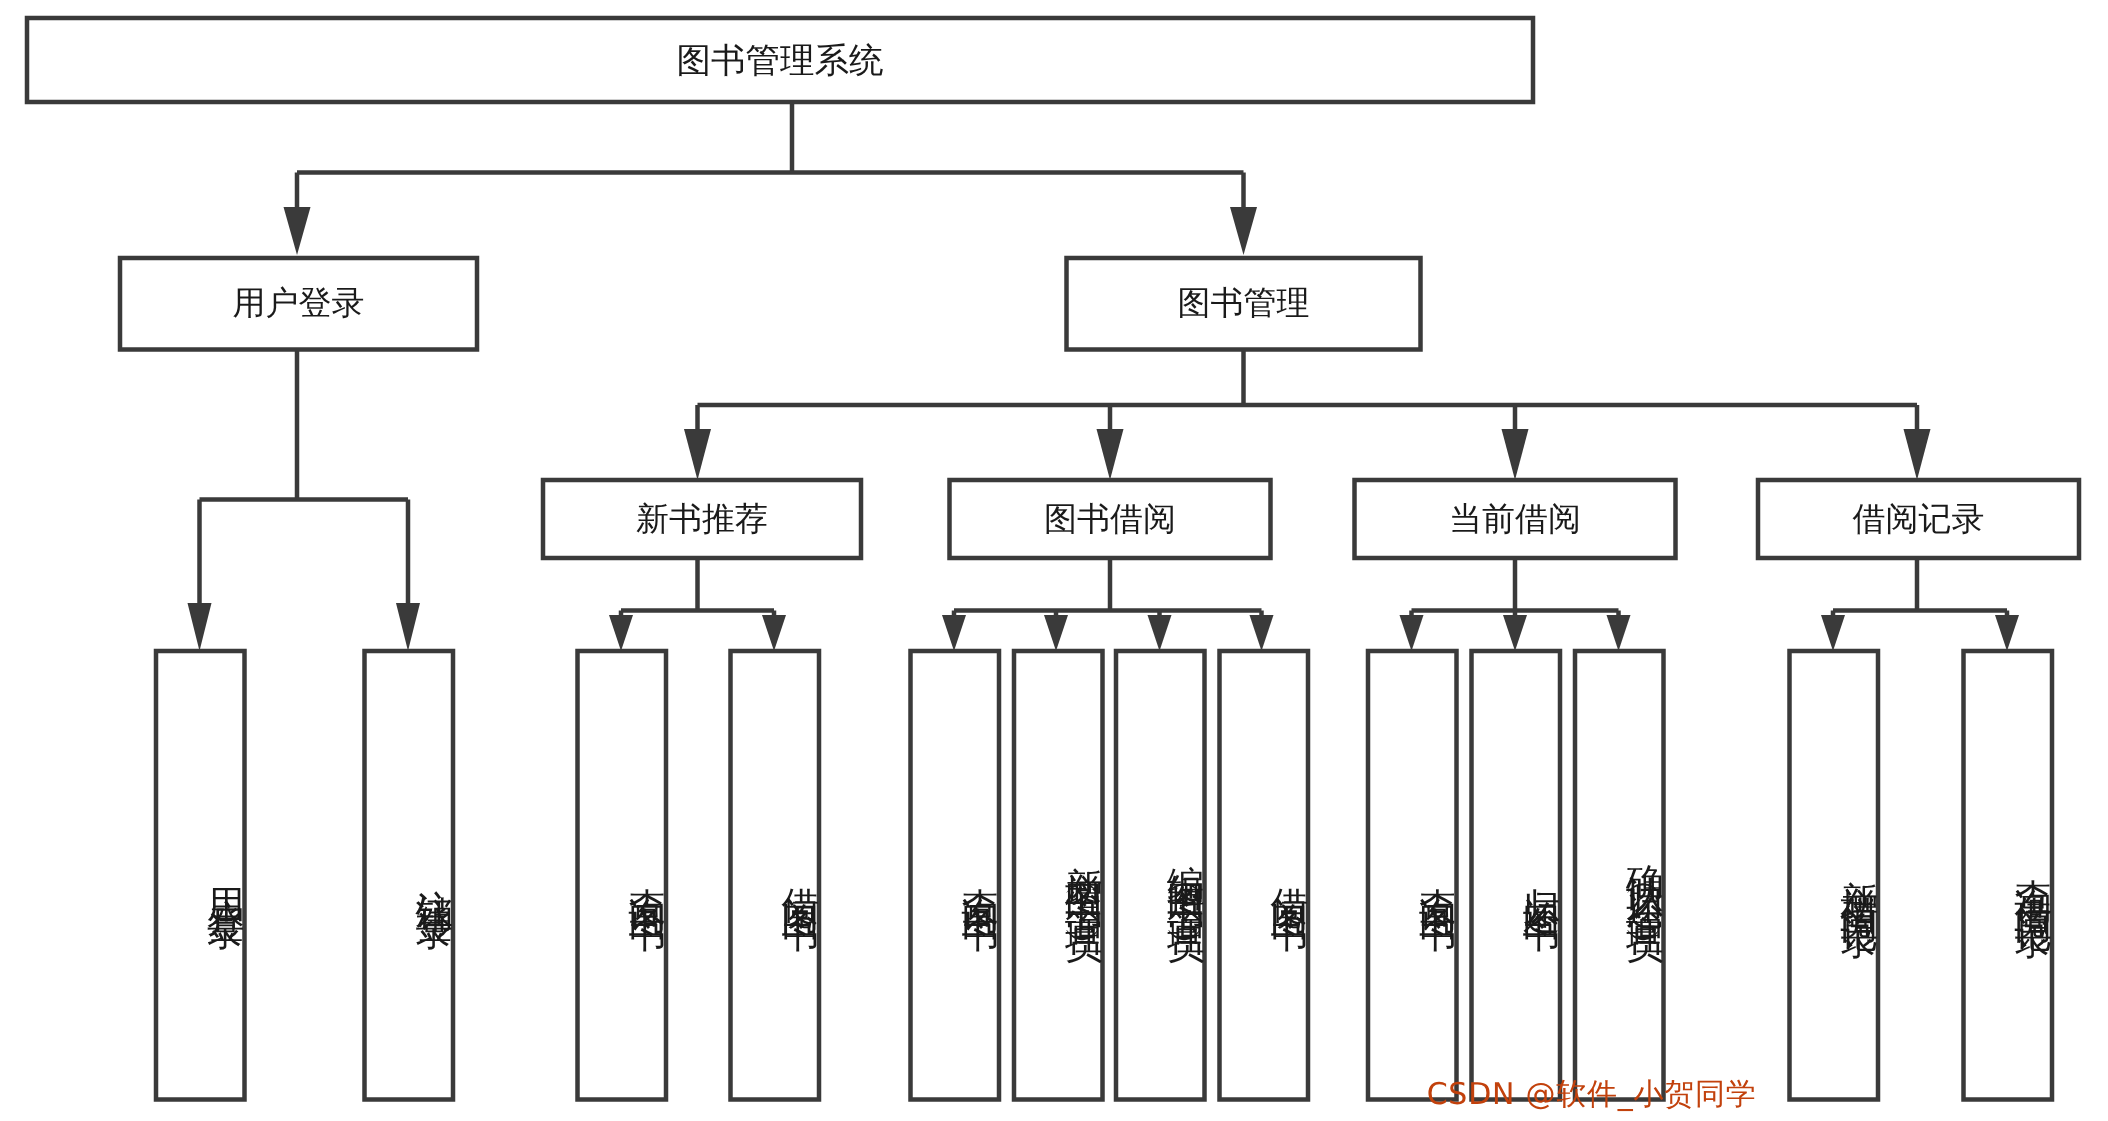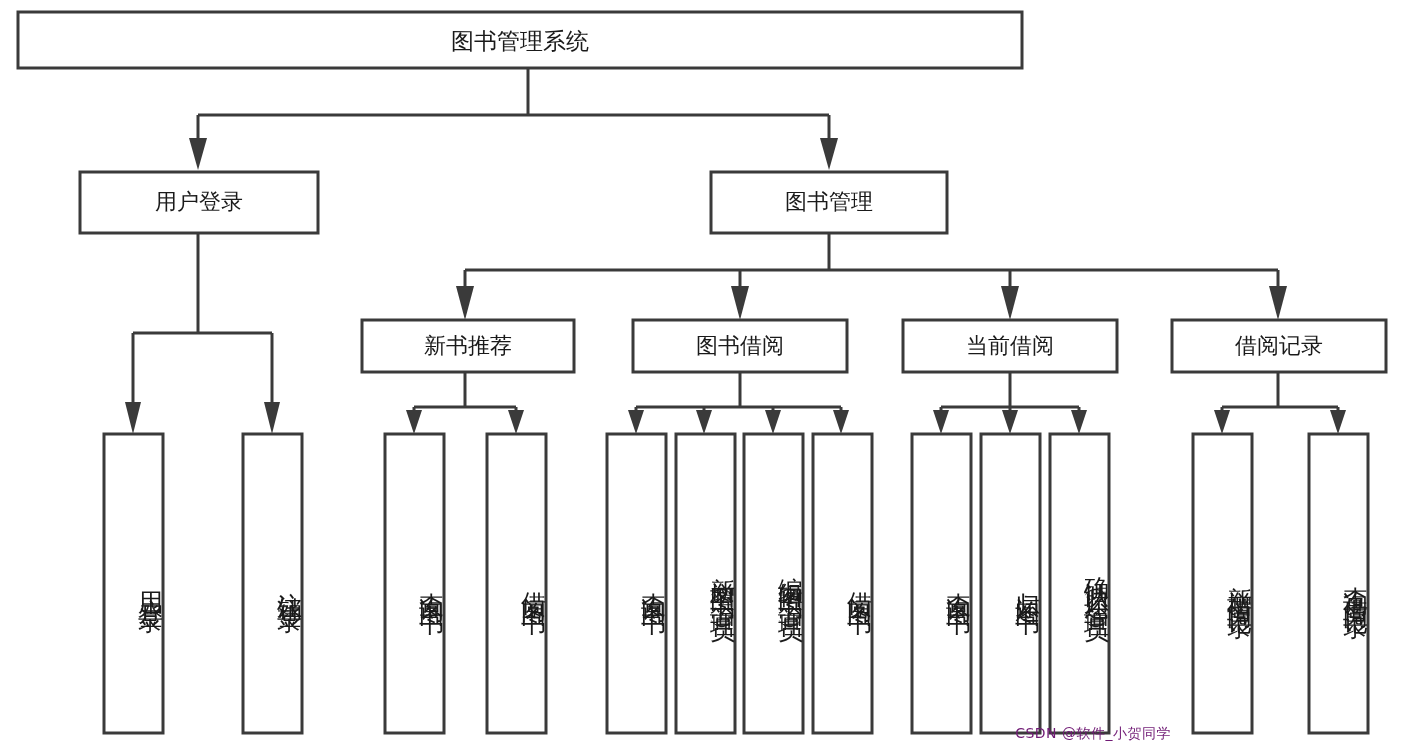--- a/index.html
+++ b/index.html
@@ -64,22 +64,22 @@
     color: #1a1a1a;
     white-space: nowrap;
     text-align: center;
     pointer-events: none;
   }
   .watermark {
     position: absolute;
     right: 6px;
     bottom: 4px;
     font-family: "DejaVu Sans", "Liberation Sans", sans-serif;
-    font-size: 14px;
-    color: #701a75;
+    font-size: 20px;
+    color: #c2410c;
     letter-spacing: 0.5px;
     white-space: nowrap;
   }
 </style>
 </head>
 <body>
 
 <div id="diagram-root">
 
   <svg class="diagram-canvas" viewBox="0 0 1405 747">

